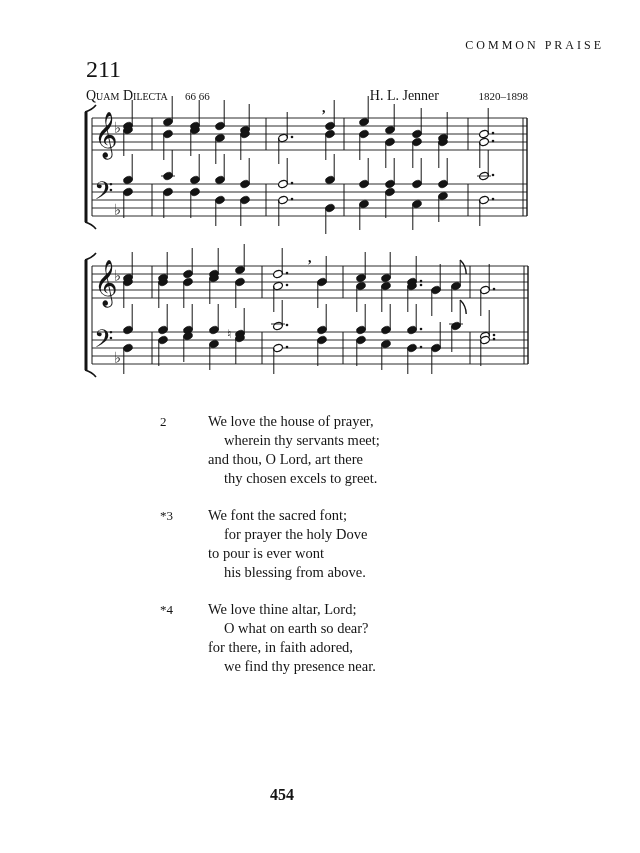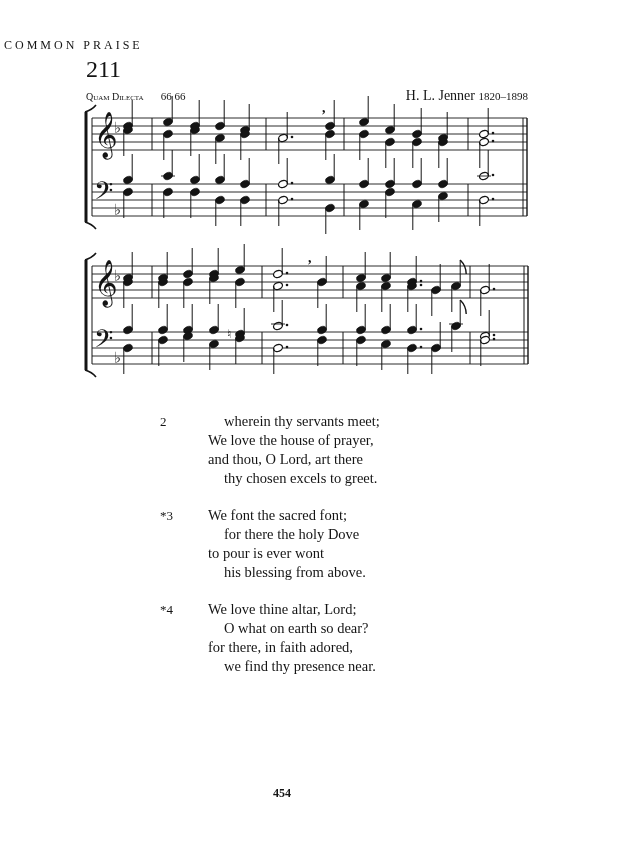--- a/index.html
+++ b/index.html
@@ -1,33 +1,33 @@
 <!DOCTYPE html>
 <html><head>
 <meta charset="utf-8">
 <style>
   html, body { margin: 0; padding: 0; background: #ffffff; }
   body { width: 640px; height: 853px; position: relative; overflow: hidden;
          font-family: "Liberation Serif", "DejaVu Serif", serif; color: #141414; }
-  .running-head { position: absolute; top: 38px; left: 4px; width: 592px; text-align: left;
+  .running-head { position: absolute; top: 38px; left: 12px; width: 592px; text-align: right;
          font-size: 12px; letter-spacing: 3px; }
   .hymn-number { position: absolute; top: 56px; left: 86px; font-size: 24px; font-weight: normal; }
   .tune-line { position: absolute; top: 88px; left: 86px; font-size: 13px; }
-  .tune-name { font-variant: small-caps; font-size: 10px; }
+  .tune-name { font-variant: small-caps; font-size: 14px; }
   .meter { font-size: 11px; margin-left: 14px; }
   .composer { position: absolute; top: 88px; right: 112px; font-size: 14px; }
-  .composer .dates { font-size: 11px; }
+  .composer .dates { font-size: 11px; margin-left: 36px; }
   .music { position: absolute; left: 0; top: 0; }
   .verses { position: absolute; top: 412px; left: 184px; font-size: 14.5px; line-height: 19px; }
   .verse { position: relative; margin-bottom: 18px; padding-left: 24px; }
   .verse .num { position: absolute; left: 0; top: 0; font-size: 13px; }
   .verse .line { display: block; white-space: nowrap; }
   .verse .line.indent { padding-left: 16px; }
   .page-number { position: absolute; top: 786px; left: 0; width: 564px; text-align: center;
-         font-size: 12px; font-weight: bold; }
+         font-size: 16px; font-weight: bold; }
 </style>
 </head>
 <body>
 
 <div class="running-head">COMMON PRAISE</div>
 
 <div class="hymn-number">211</div>
 
 <div class="tune-line">
   <span class="tune-name">Quam Dilecta</span>
@@ -320,29 +320,29 @@
         <circle cx="494" cy="339" r="1.3" fill="#141414"></circle>
         <line x1="489.2" x2="489.2" y1="336" y2="310" stroke="#141414" stroke-width="1"></line>
         <line x1="480.8" x2="480.8" y1="340" y2="366" stroke="#141414" stroke-width="1"></line>
       </g>
     </g>
 </svg>
 
 <div class="verses">
   <div class="verse" style="margin-left:-24px;padding-left:48px;">
     <span class="num">2</span>
+    <span class="line">We love the house of prayer,</span>
     <span class="line indent">wherein thy servants meet;</span>
-    <span class="line">We love the house of prayer,</span>
     <span class="line">and thou, O Lord, art there</span>
     <span class="line indent">thy chosen excels to greet.</span>
   </div>
   <div class="verse" style="margin-left:-24px;padding-left:48px;">
     <span class="num">*3</span>
     <span class="line">We font the sacred font;</span>
-    <span class="line indent">for there the holy Dove</span>
+    <span class="line indent">for prayer the holy Dove</span>
     <span class="line">to pour is ever wont</span>
     <span class="line indent">his blessing from above.</span>
   </div>
   <div class="verse" style="margin-left:-24px;padding-left:48px;">
     <span class="num">*4</span>
     <span class="line">We love thine altar, Lord;</span>
     <span class="line indent">O what on earth so dear?</span>
     <span class="line">for there, in faith adored,</span>
     <span class="line indent">we find thy presence near.</span>
   </div>

